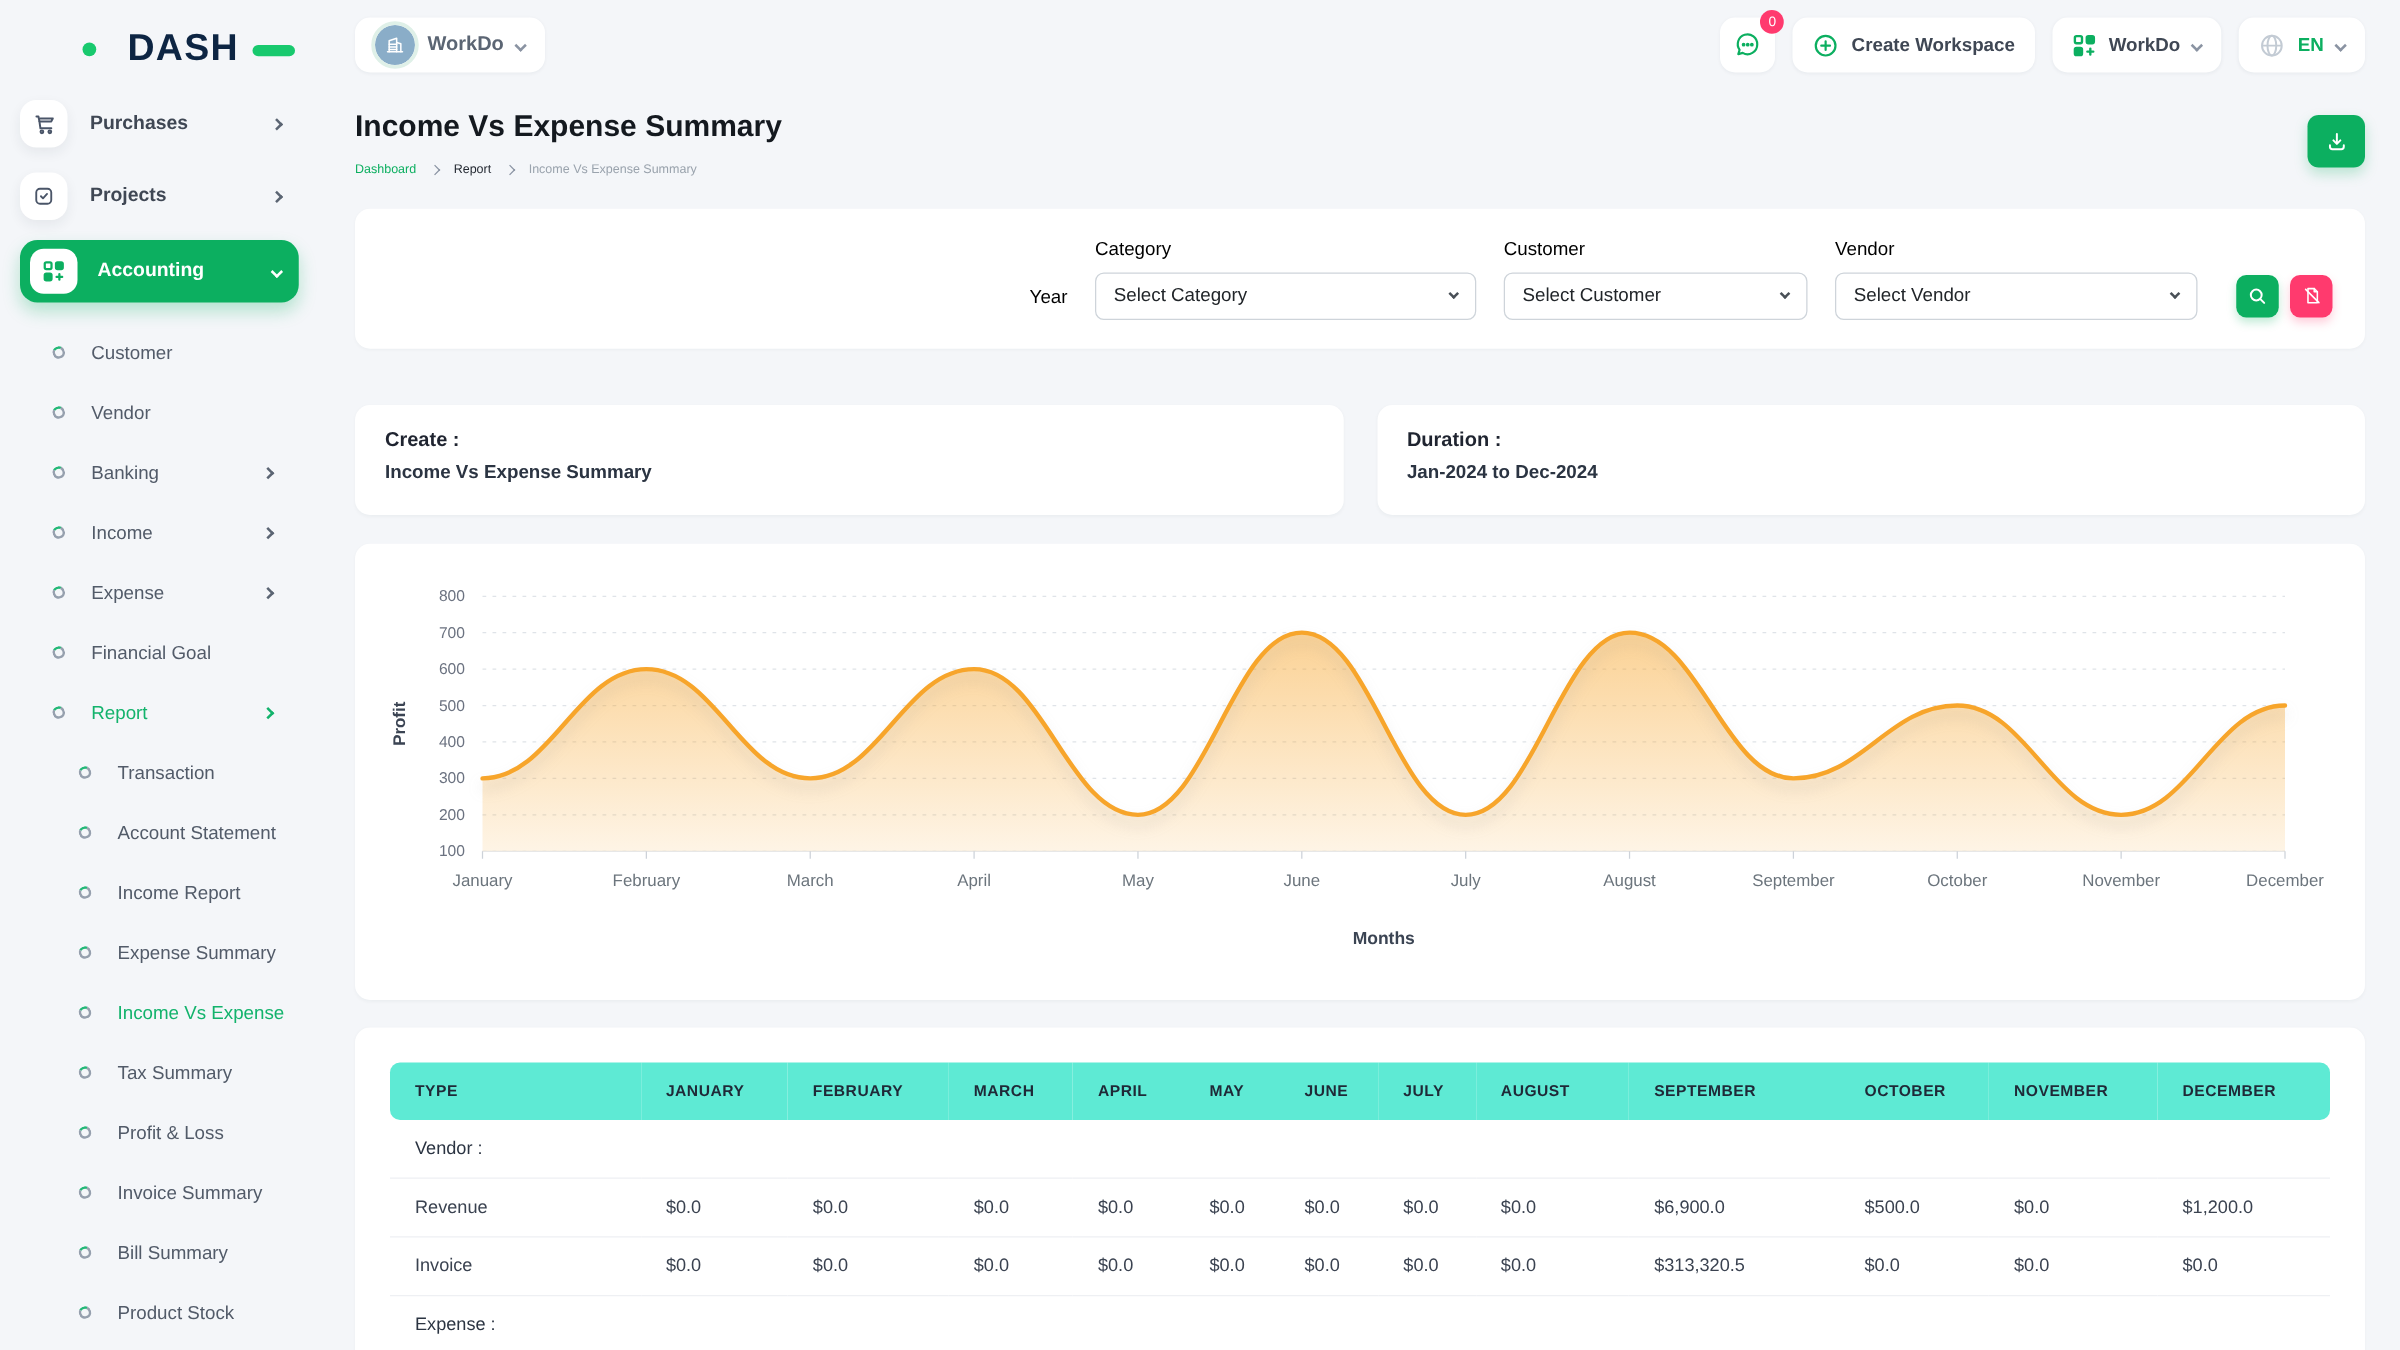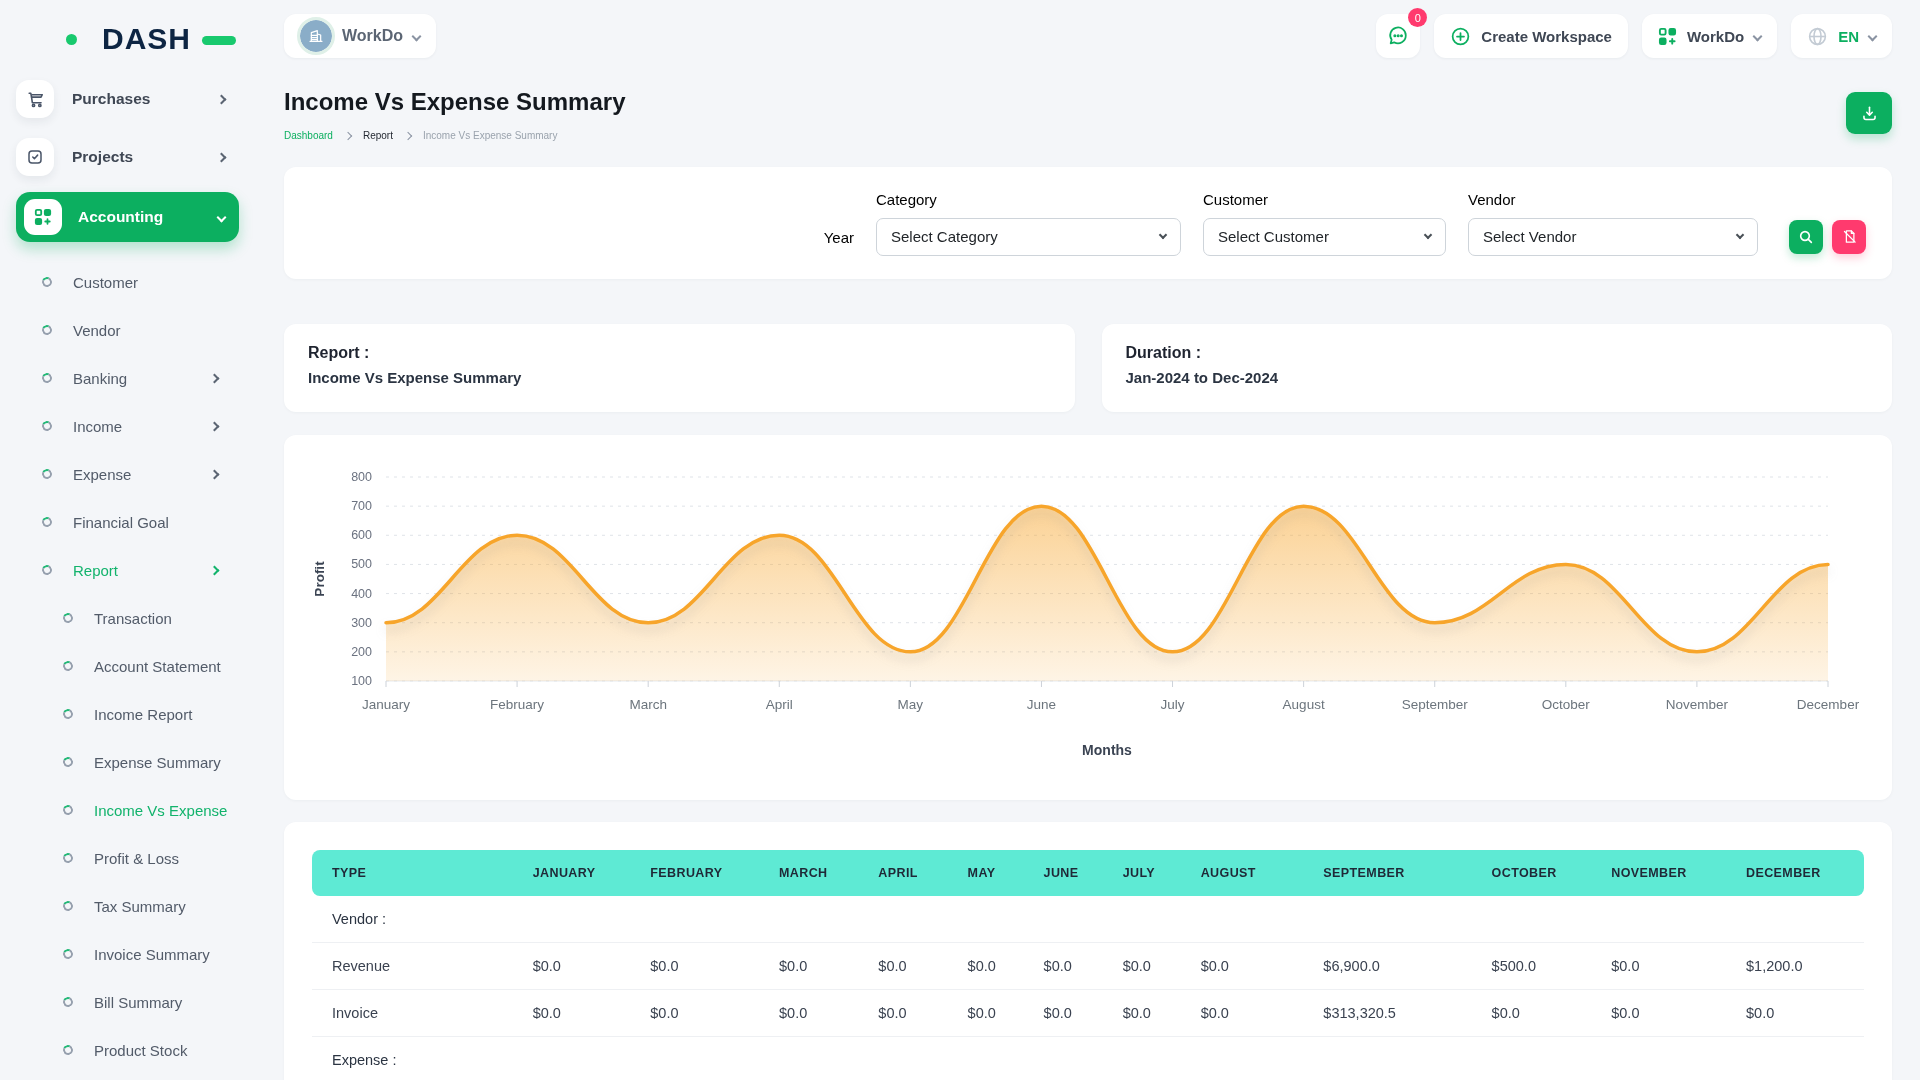--- a/index.html
+++ b/index.html
@@ -193,25 +193,25 @@
         <div class="sub-item lvl2">
           <span class="bullet"></span>
           <span class="sub-label">Expense Summary</span>
         </div>
         <div class="sub-item lvl2 active">
           <span class="bullet"></span>
           <span class="sub-label">Income Vs Expense</span>
         </div>
         <div class="sub-item lvl2">
           <span class="bullet"></span>
+          <span class="sub-label">Tax Summary</span>
+        </div>
+        <div class="sub-item lvl2">
+          <span class="bullet"></span>
           <span class="sub-label">Profit &amp; Loss</span>
-        </div>
-        <div class="sub-item lvl2">
-          <span class="bullet"></span>
-          <span class="sub-label">Tax Summary</span>
         </div>
         <div class="sub-item lvl2">
           <span class="bullet"></span>
           <span class="sub-label">Invoice Summary</span>
         </div>
         <div class="sub-item lvl2">
           <span class="bullet"></span>
           <span class="sub-label">Bill Summary</span>
         </div>
         <div class="sub-item lvl2">
@@ -339,21 +339,21 @@
                 <path d="M15 3v4h4"></path>
                 <path d="M4 4l17 17"></path>
             </svg>
           </div>
         </div>
       </div>
     </div>
 
     <div class="summary-row">
       <div class="card summary-card">
-        <div class="summary-title">Report :</div>
+        <div class="summary-title">Create :</div>
         <div class="summary-value">Income Vs Expense Summary</div>
       </div>
       <div class="card summary-card">
         <div class="summary-title">Duration :</div>
         <div class="summary-value">Jan-2024 to Dec-2024</div>
       </div>
     </div>
 
     <div class="card chart-card">
       <svg id="profit-chart" width="1560" height="318" viewBox="0 0 1560 318">

